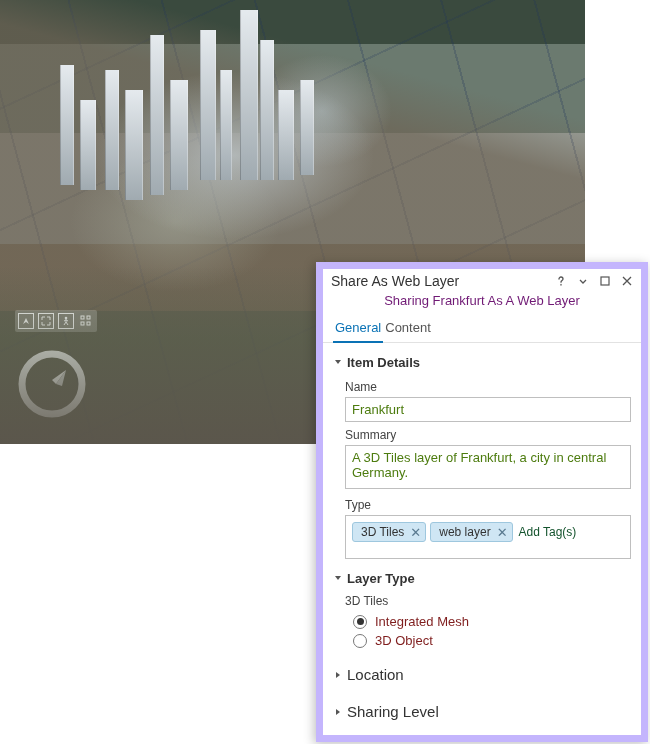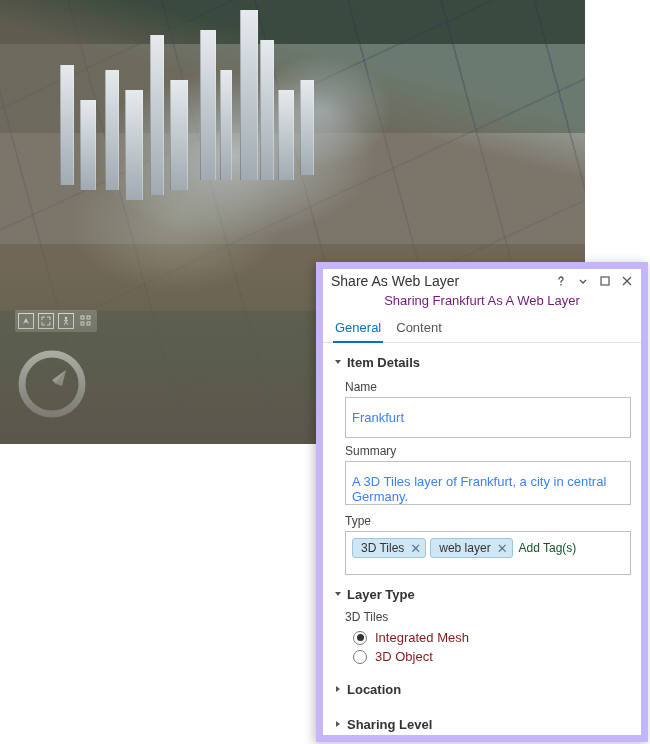--- a/index.html
+++ b/index.html
@@ -88,31 +88,31 @@
     display: flex; flex-direction: column;
   }
   .panel-header {
     display:flex; align-items:center;
     padding: 4px 6px 2px 8px;
   }
   .panel-title { font-size: 14px; flex:1; }
   .panel-ctrl { width:16px; height:16px; display:flex; align-items:center; justify-content:center; margin-left:6px; color:#444; cursor:pointer; }
   .panel-sub { text-align:center; font-size:13px; color:#701a75; padding: 2px 0 8px; }
 
-  .tabs { display:flex; gap:11px; padding: 0 10px; border-bottom:1px solid #e2e2e2; }
+  .tabs { display:flex; gap:0; padding: 0 10px; border-bottom:1px solid #e2e2e2; }
   .tab { padding: 4px 2px 6px; font-size:13px; color:#555; cursor:pointer; }
   .tab.active { color:#0a72b5; border-bottom:2px solid #0a72b5; margin-bottom:-1px; }
 
   .section { padding: 8px 10px 0 10px; }
   .sec-head { display:flex; align-items:center; gap:4px; font-weight:700; font-size:13px; color:#333; cursor:pointer; padding:4px 0; }
   .sec-head .chev { width:10px; display:inline-block; }
   .field-label { font-size:12px; color:#444; margin:6px 0 3px 12px; }
   .text-input {
     width: calc(100% - 12px); margin-left:12px;
-    border:1px solid #bfbfbf; padding:12px 6px; font-size:13px; color:#3b82f6;
+    border:1px solid #bfbfbf; padding:4px 6px; font-size:13px; color:#4d7c0f;
   }
   .text-input.summary { height:44px; resize:none; font-family:inherit; }
   .tags-box {
     margin-left:12px; width:calc(100% - 12px);
     border:1px solid #bfbfbf; padding:6px; min-height:44px;
     display:flex; flex-wrap:wrap; gap:4px; align-items:flex-start;
   }
   .tag-chip {
     background:#cfe6f4; border:1px solid #9ec7de; border-radius:3px;
     padding:2px 4px 2px 8px; font-size:12px; color:#333;
@@ -121,21 +121,21 @@
   .tag-x { color:#5a7a90; cursor:pointer; font-size:13px; line-height:1; }
   .add-tag { color:#14532d; font-size:12px; padding:3px 2px; }
 
   .layer-sub { font-size:12px; color:#444; margin:4px 0 6px 12px; }
   .radio-row { display:flex; align-items:center; gap:8px; margin:4px 0 4px 20px; font-size:13px; color:#7f1d1d; cursor:pointer;}
   .radio {
     width:14px; height:14px; border-radius:50%; border:1px solid #777; display:inline-flex; align-items:center; justify-content:center;
   }
   .radio.checked::after { content:""; width:7px; height:7px; border-radius:50%; background:#333; }
 
-  .collapsed-head { display:flex; align-items:center; gap:4px; font-weight:700; font-size:13px; color:#333; padding:6px 0; cursor:pointer;}
+  .collapsed-head { display:flex; align-items:center; gap:4px; font-weight:400; font-size:15px; color:#333; padding:6px 0; cursor:pointer;}
 </style>
 </head>
 <body>
 
 <div class="viewport">
   <div class="buildings">
     <div class="bld b1"></div>
       <div class="bld b2"></div>
       <div class="bld b3"></div>
     <div class="bld b4"></div>

